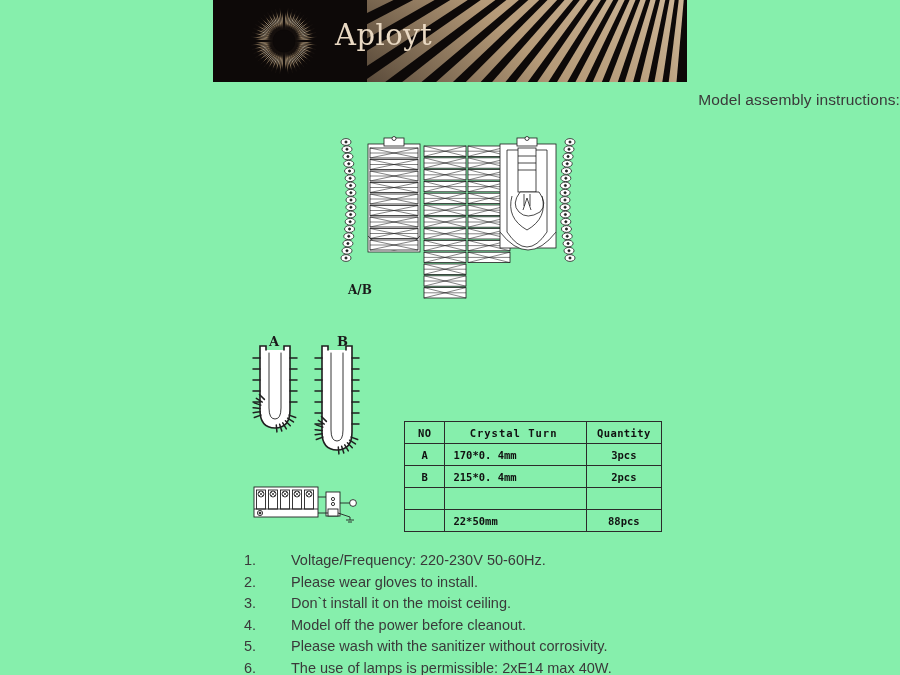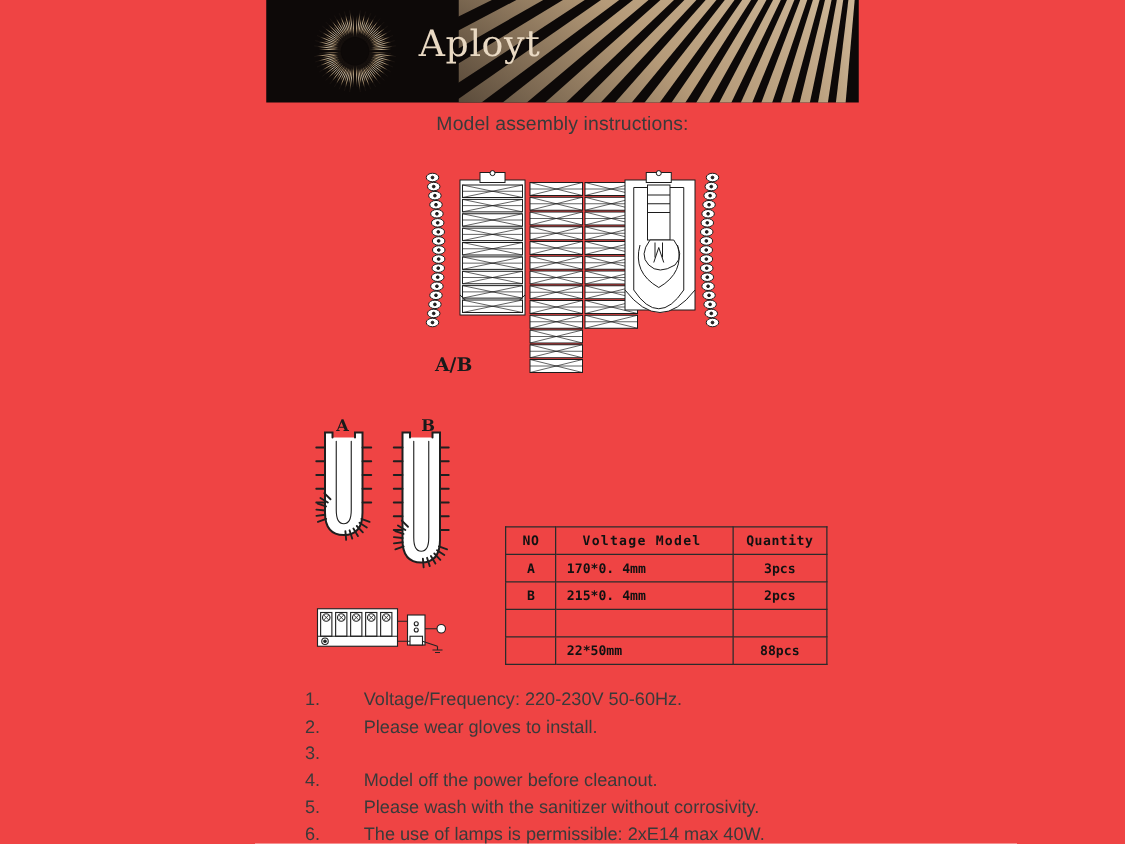--- a/index.html
+++ b/index.html
@@ -4,21 +4,21 @@
 <style>
   html, body {
     margin: 0;
     padding: 0;
     background: #ffffff;
   }
   .page {
     position: relative;
     width: 900px;
     height: 675px;
-    background: #ef4444;
+    background: #86efac;
     overflow: hidden;
     font-family: "Liberation Sans", sans-serif;
   }
 
   
   .banner {
     position: absolute;
     left: 213px;
     top: 0px;
     width: 474px;
@@ -52,21 +52,21 @@
     font-weight: 400;
     white-space: nowrap;
   }
 
   
   .title-block {
     position: absolute;
     left: 0;
     top: 90px;
     width: 900px;
-    text-align: center;
+    text-align: right;
   }
   .title-line1 {
     font-size: 15.5px;
     color: #3a3a3a;
     letter-spacing: 0.1px;
     line-height: 20px;
   }
   .title-line2 {
     font-size: 15.5px;
     color: #3a3a3a;
@@ -81,21 +81,21 @@
     top: 136px;
     width: 252px;
     height: 172px;
   }
   .ab-label-main {
     position: absolute;
     left: 348px;
     top: 283px;
     font-family: "DejaVu Serif", serif;
     font-weight: bold;
-    font-size: 15px;
+    font-size: 12px;
     color: #1a1a1a;
   }
 
   
   .parts-diagram {
     position: absolute;
     left: 236px;
     top: 336px;
     width: 145px;
     height: 140px;
@@ -598,21 +598,21 @@
       <circle cx="101" cy="20" r="3.4" fill="#fff"></circle>
       <line x1="86" y1="30" x2="98" y2="34"></line>
       <path d="M94 37 L102 37 M96 39 L100 39 M98 34 L98 37"></path>
     </g>
   </svg>
 
   <table class="parts-table">
     <thead>
       <tr>
         <th class="col-no">NO</th>
-        <th class="col-mod">Voltage  Model</th>
+        <th class="col-mod">Crystal  Turn</th>
         <th class="col-qty">Quantity</th>
       </tr>
     </thead>
     <tbody>
       <tr>
         <td class="col-no">A</td>
         <td class="col-mod">170*0. 4mm</td>
         <td class="col-qty">3pcs</td>
       </tr>
       <tr>
@@ -637,20 +637,21 @@
     <div class="instr-row">
       <span class="instr-num">1.</span>
       <span class="instr-text">Voltage/Frequency: 220-230V 50-60Hz.</span>
     </div>
     <div class="instr-row">
       <span class="instr-num">2.</span>
       <span class="instr-text">Please wear gloves to install.</span>
     </div>
     <div class="instr-row">
       <span class="instr-num">3.</span>
+      <span class="instr-text">Don`t install it on the moist ceiling.</span>
     </div>
     <div class="instr-row">
       <span class="instr-num">4.</span>
       <span class="instr-text">Model off the power before cleanout.</span>
     </div>
     <div class="instr-row">
       <span class="instr-num">5.</span>
       <span class="instr-text">Please wash with the sanitizer without corrosivity.</span>
     </div>
     <div class="instr-row">

